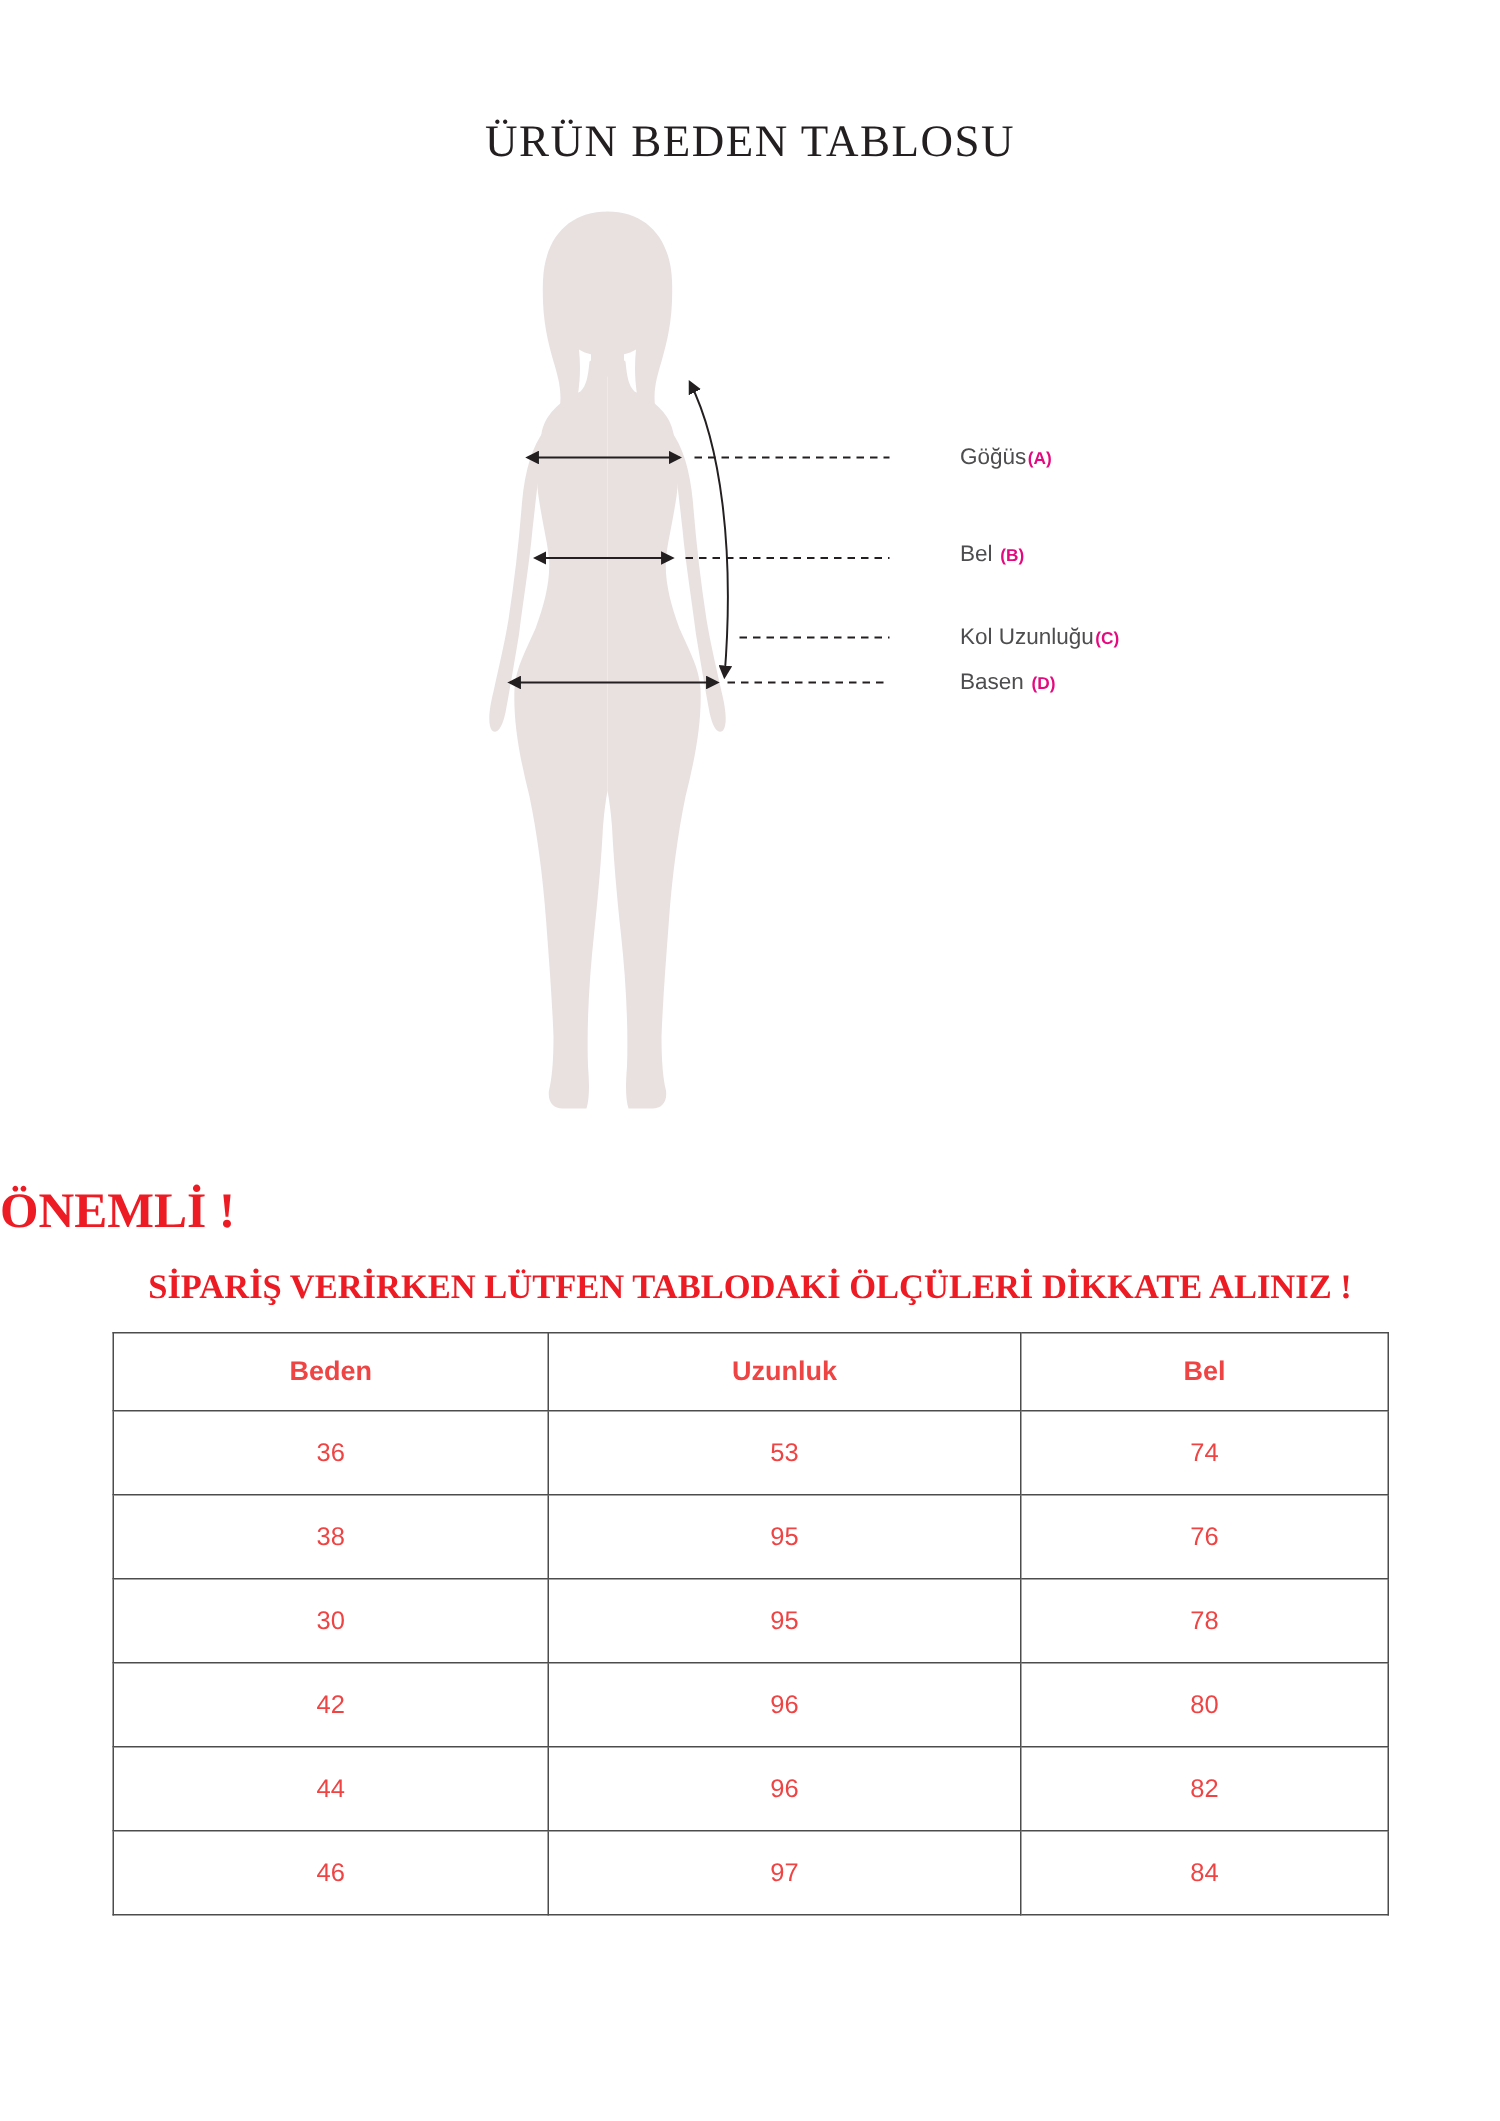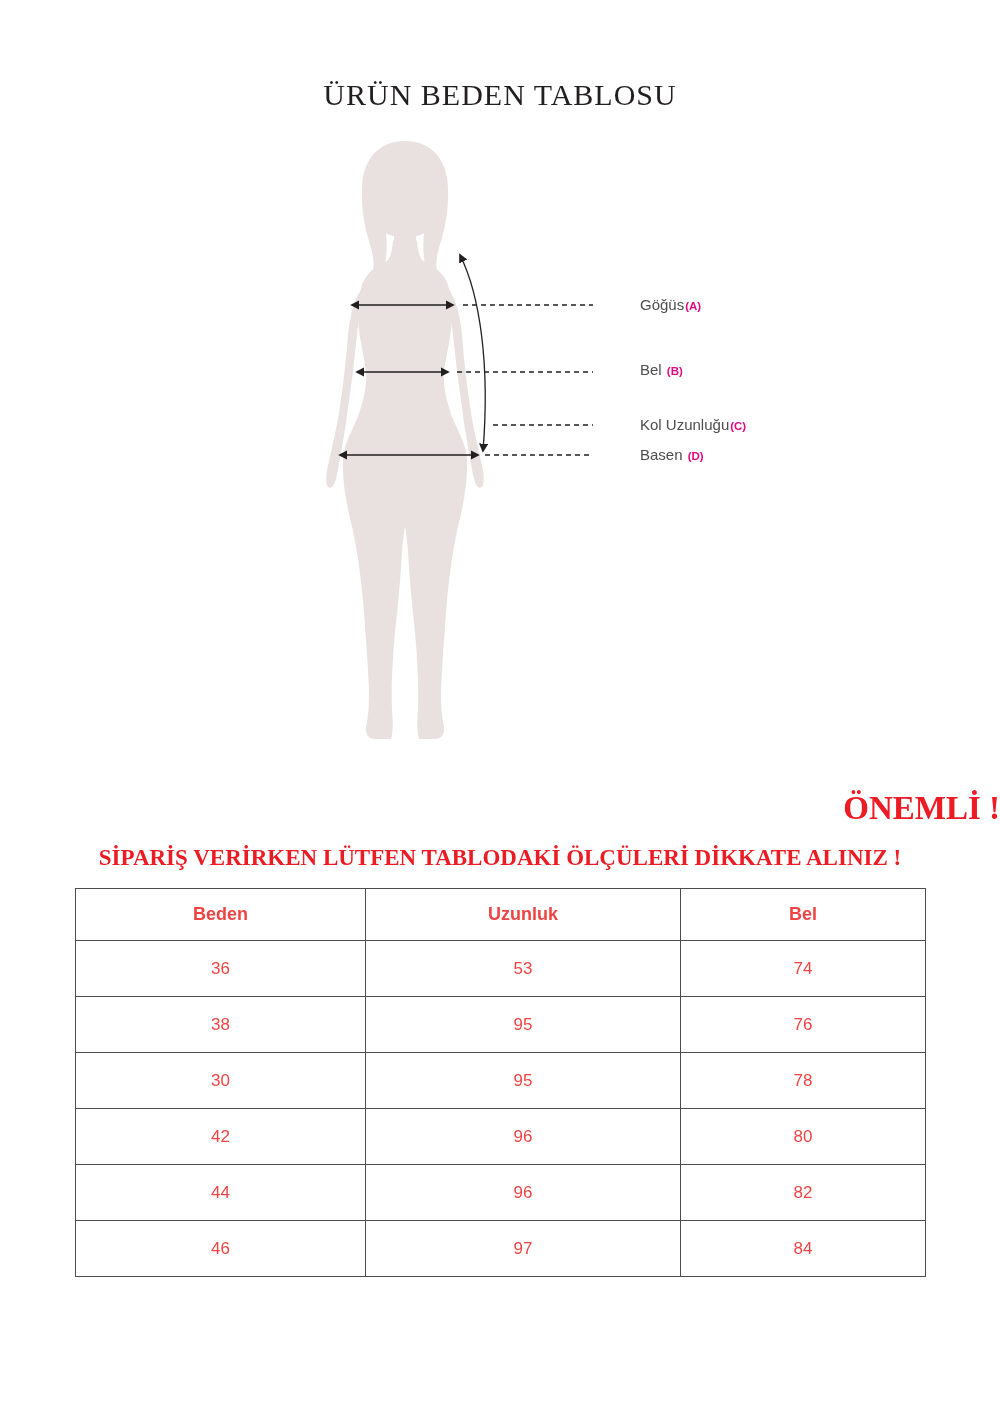--- a/index.html
+++ b/index.html
@@ -51,21 +51,21 @@
   }
   .mlabel-0 { top: 161px; }
   .mlabel-1 { top: 226px; }
   .mlabel-2 { top: 281px; }
   .mlabel-3 { top: 311px; }
   .notice-heading {
     position: absolute;
     top: 790px;
     left: 0;
     width: 100%;
-    text-align: right;
+    text-align: left;
     font-family: "Liberation Serif", serif;
     font-weight: bold;
     font-size: 33px;
     color: #ed1c24;
   }
   .notice-sub {
     position: absolute;
     top: 845px;
     left: 0;
     width: 100%;

